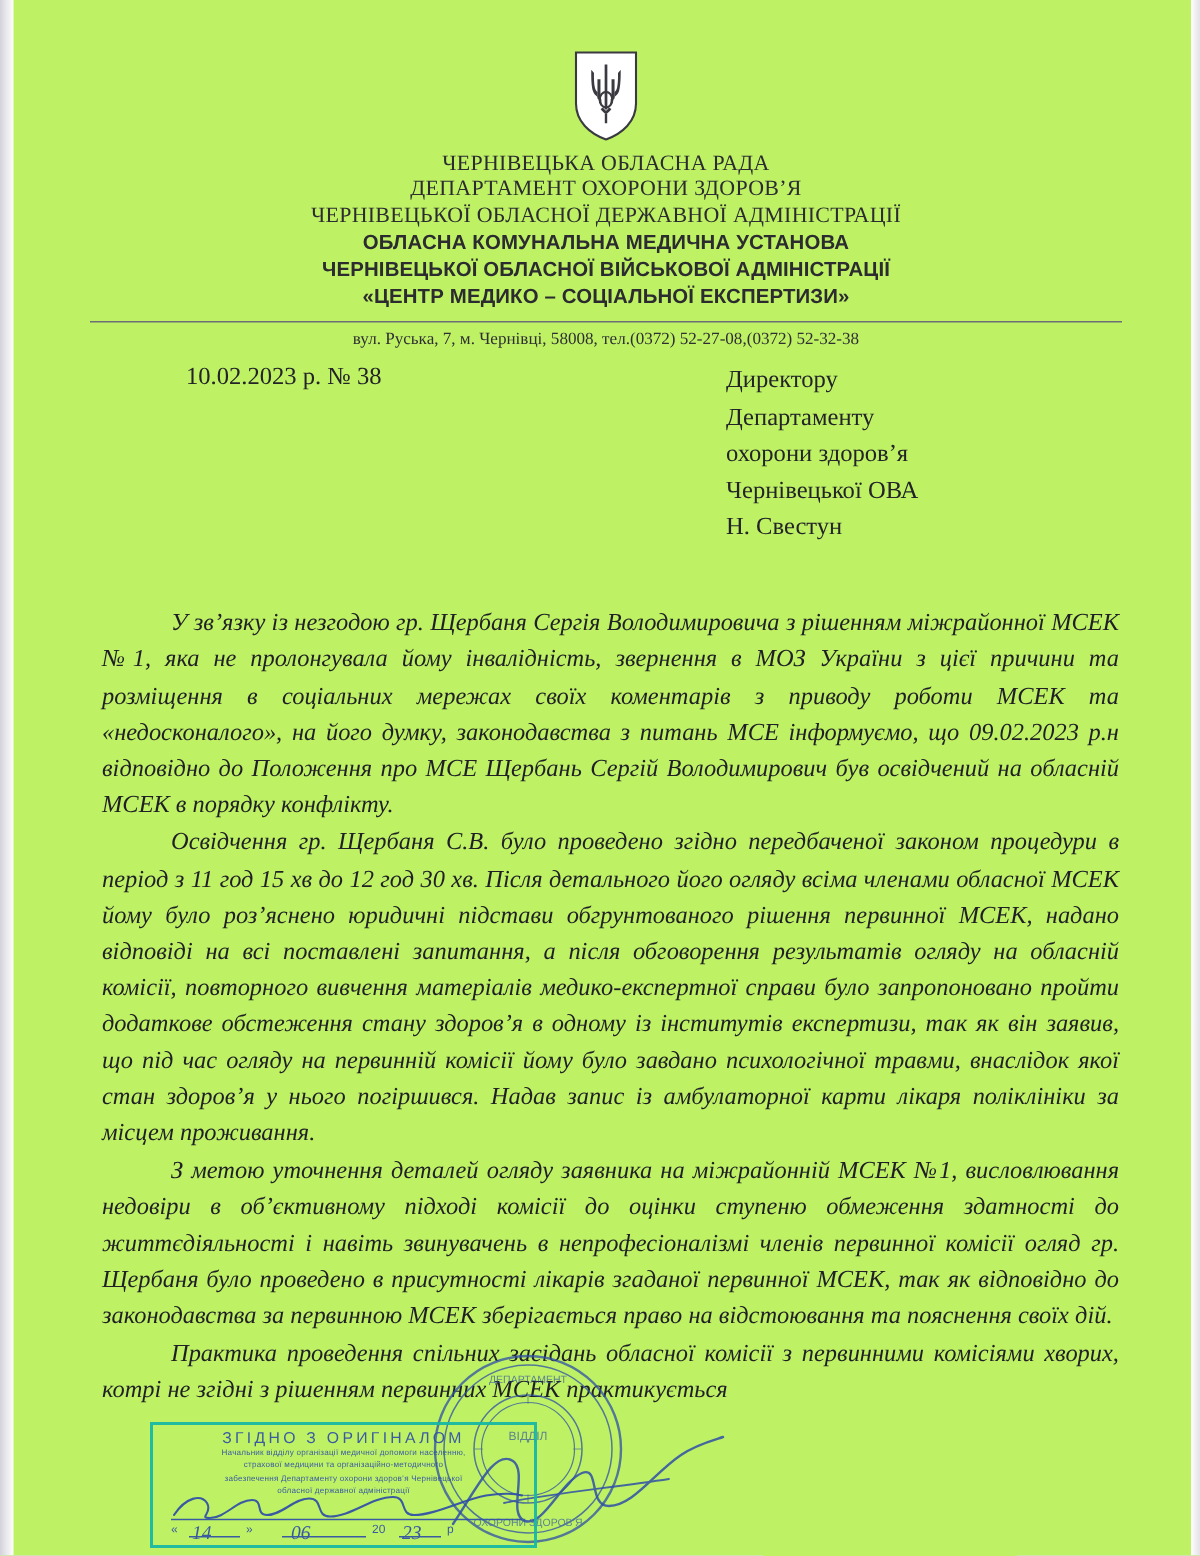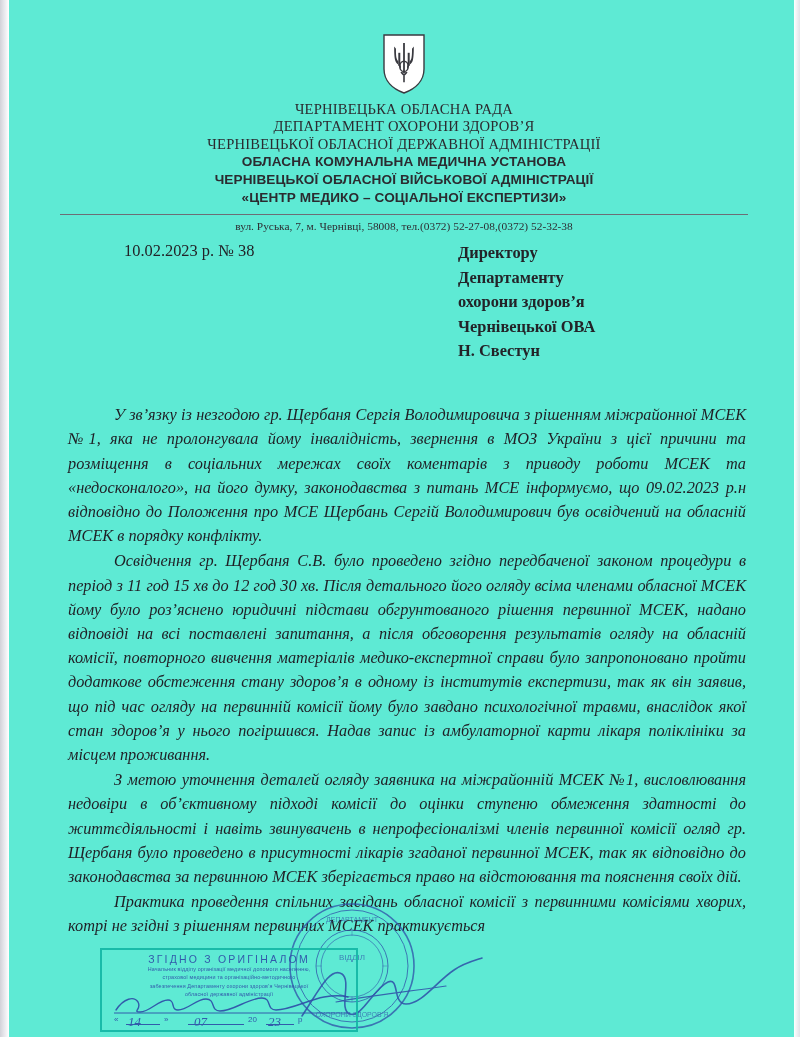--- a/index.html
+++ b/index.html
@@ -11,21 +11,21 @@
     width: 800px;
     height: 1037px;
     overflow: hidden;
     font-family: "Liberation Serif", "DejaVu Serif", serif;
   }
 
   .page {
     position: relative;
     width: 800px;
     height: 1037px;
-    background: #5eead4;
+    background: #bef264;
     box-sizing: border-box;
     overflow: hidden;
   }
   
   .page::before {
     content: "";
     position: absolute;
     left: 0; top: 0;
     width: 9px; height: 100%;
     background: linear-gradient(to right, #d2d2d9 0%, #e7e7ec 45%, #ffffff 100%);
@@ -111,26 +111,25 @@
   .doc-ref {
     position: absolute;
     left: 70px;
     top: 0;
     font-size: 16.4px;
     color: #232328;
     white-space: nowrap;
   }
   .addressee {
     position: absolute;
-    left: 404px;
+    left: 430px;
     top: 0;
     font-size: 16.4px;
     line-height: 24.6px;
     color: #232328;
-    font-weight: bold;
   }
   .addressee div { white-space: nowrap; }
 
   
   .body-text {
     margin-top: 52px;
     padding: 0 8px 0 14px;
     font-size: 16.3px;
     line-height: 24.2px;
     text-align: justify;
@@ -334,21 +333,21 @@
                    C 104 5, 98 17, 108 17 C 122 17, 136 4, 150 4 C 160 4, 154 16, 164 16 C 178 16, 196 6, 212 3 C 224 1, 232 2, 236 3"></path>
           <line class="ink" stroke-width="1" x1="2" y1="19" x2="236" y2="19"></line>
         </svg>
       </span>
 
       <div class="rs-date">
         <span class="dl q1" style="width:0"></span>
         <span style="position:absolute;left:12px;top:1px;">«</span>
         <span class="hand d1">14</span>
         <span style="position:absolute;left:62px;top:1px;">»</span>
-        <span class="hand d2">07</span>
+        <span class="hand d2">06</span>
         <span style="position:absolute;left:146px;top:1px;">20</span>
         <span class="hand d3">23</span>
         <span style="position:absolute;left:196px;top:1px;">р</span>
         <span class="dl" style="left:24px;top:10px;width:34px;"></span>
         <span class="dl" style="left:86px;top:10px;width:56px;"></span>
         <span class="dl" style="left:164px;top:10px;width:28px;"></span>
       </div>
     </div>
 
   </div>

